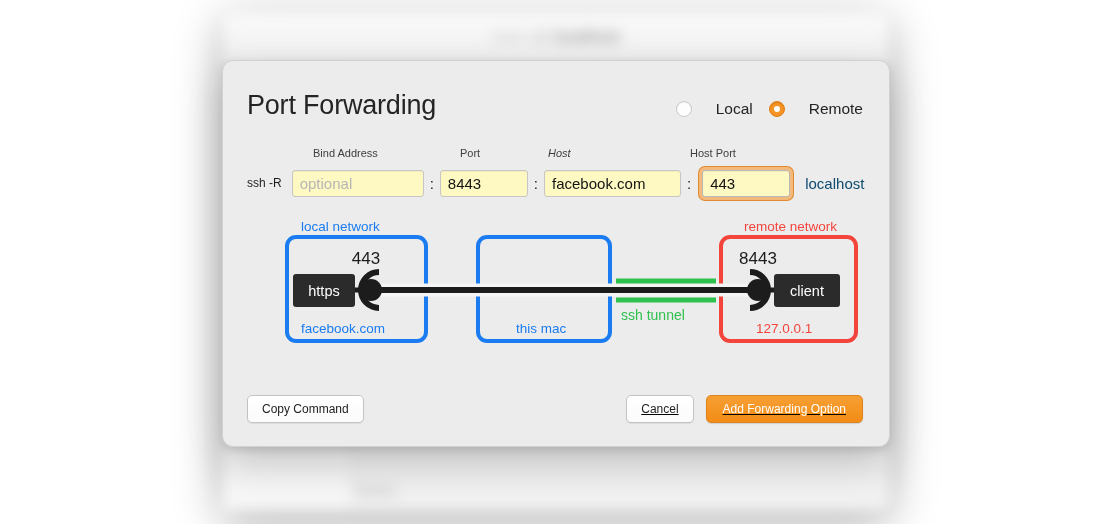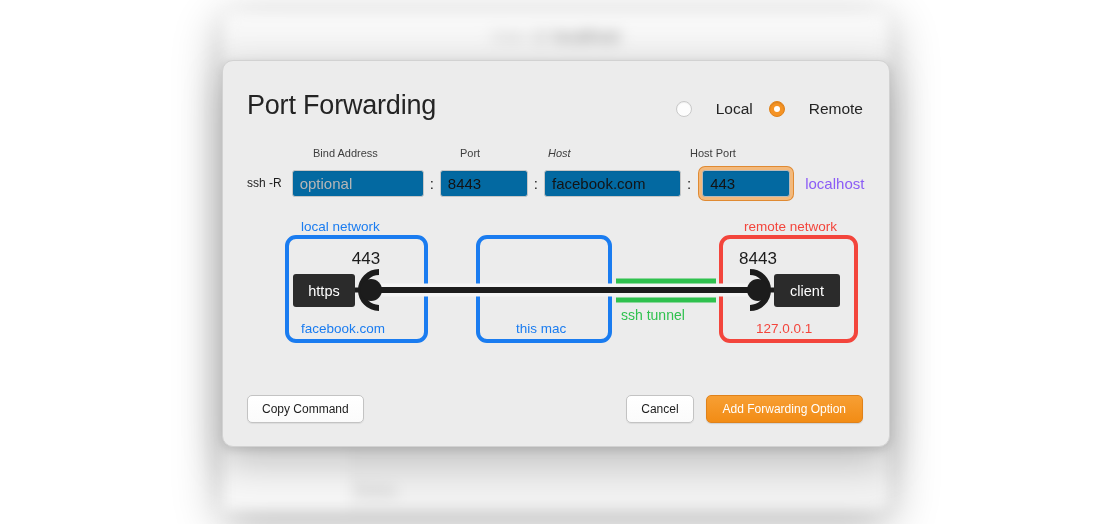--- a/index.html
+++ b/index.html
@@ -149,21 +149,21 @@
     height: 28px;
     display: flex; align-items: center;
   }
   .ssh-prefix {
     font-size: 12px; color: #1d1d1d;
     margin-right: 10px;
     white-space: pre;
   }
   .txtfield {
     height: 27px;
-    background: #0369a1;
+    background: #fef9c3;
     border: 1px solid #c6c6c6;
     border-radius: 3px;
     font-family: "Liberation Sans", sans-serif;
     font-size: 15px;
     color: #131313;
     padding: 0 7px;
     outline: none;
     box-shadow: inset 0 1px 1px rgba(0,0,0,0.05);
   }
   .txtfield::placeholder { color: #b6b6b6; }
@@ -174,21 +174,21 @@
   .focus-wrap {
     display: inline-flex;
     padding: 3px;
     border-radius: 6px;
     background: #f3b97c;
     box-shadow: 0 0 0 1px #e08a32;
     margin-left: 2px;
   }
   .focus-wrap .txtfield { border-color: #b9b9b9; }
   .tail-host {
-    font-size: 15px; color: #8b5cf6;
+    font-size: 15px; color: #0c4a6e;
     margin-left: 12px;
   }
 
   
   .diagram {
     position: absolute;
     left: 38px; top: 158px;
     width: 620px; height: 140px;
   }
 
@@ -207,21 +207,21 @@
   .btn-primary {
     background: linear-gradient(#f79f34, #f28c15);
     border: 1px solid #e0821a;
     color: #ffffff;
     padding: 6px 16px;
     box-shadow: 0 1px 1px rgba(0,0,0,0.12);
   }
   .footer-left { position: absolute; left: 24px; bottom: 23px; }
   .footer-right {
     position: absolute; right: 26px; bottom: 23px;
-    display: flex; align-items: center; gap: 12px;
+    display: flex; align-items: center; gap: 12px; text-decoration: underline;
   }
 </style>
 </head>
 <body>
 
 <div id="root">
 
   <div class="bg-layer">
     <div class="bg-window"></div>
     <div class="bg-blob"></div>

